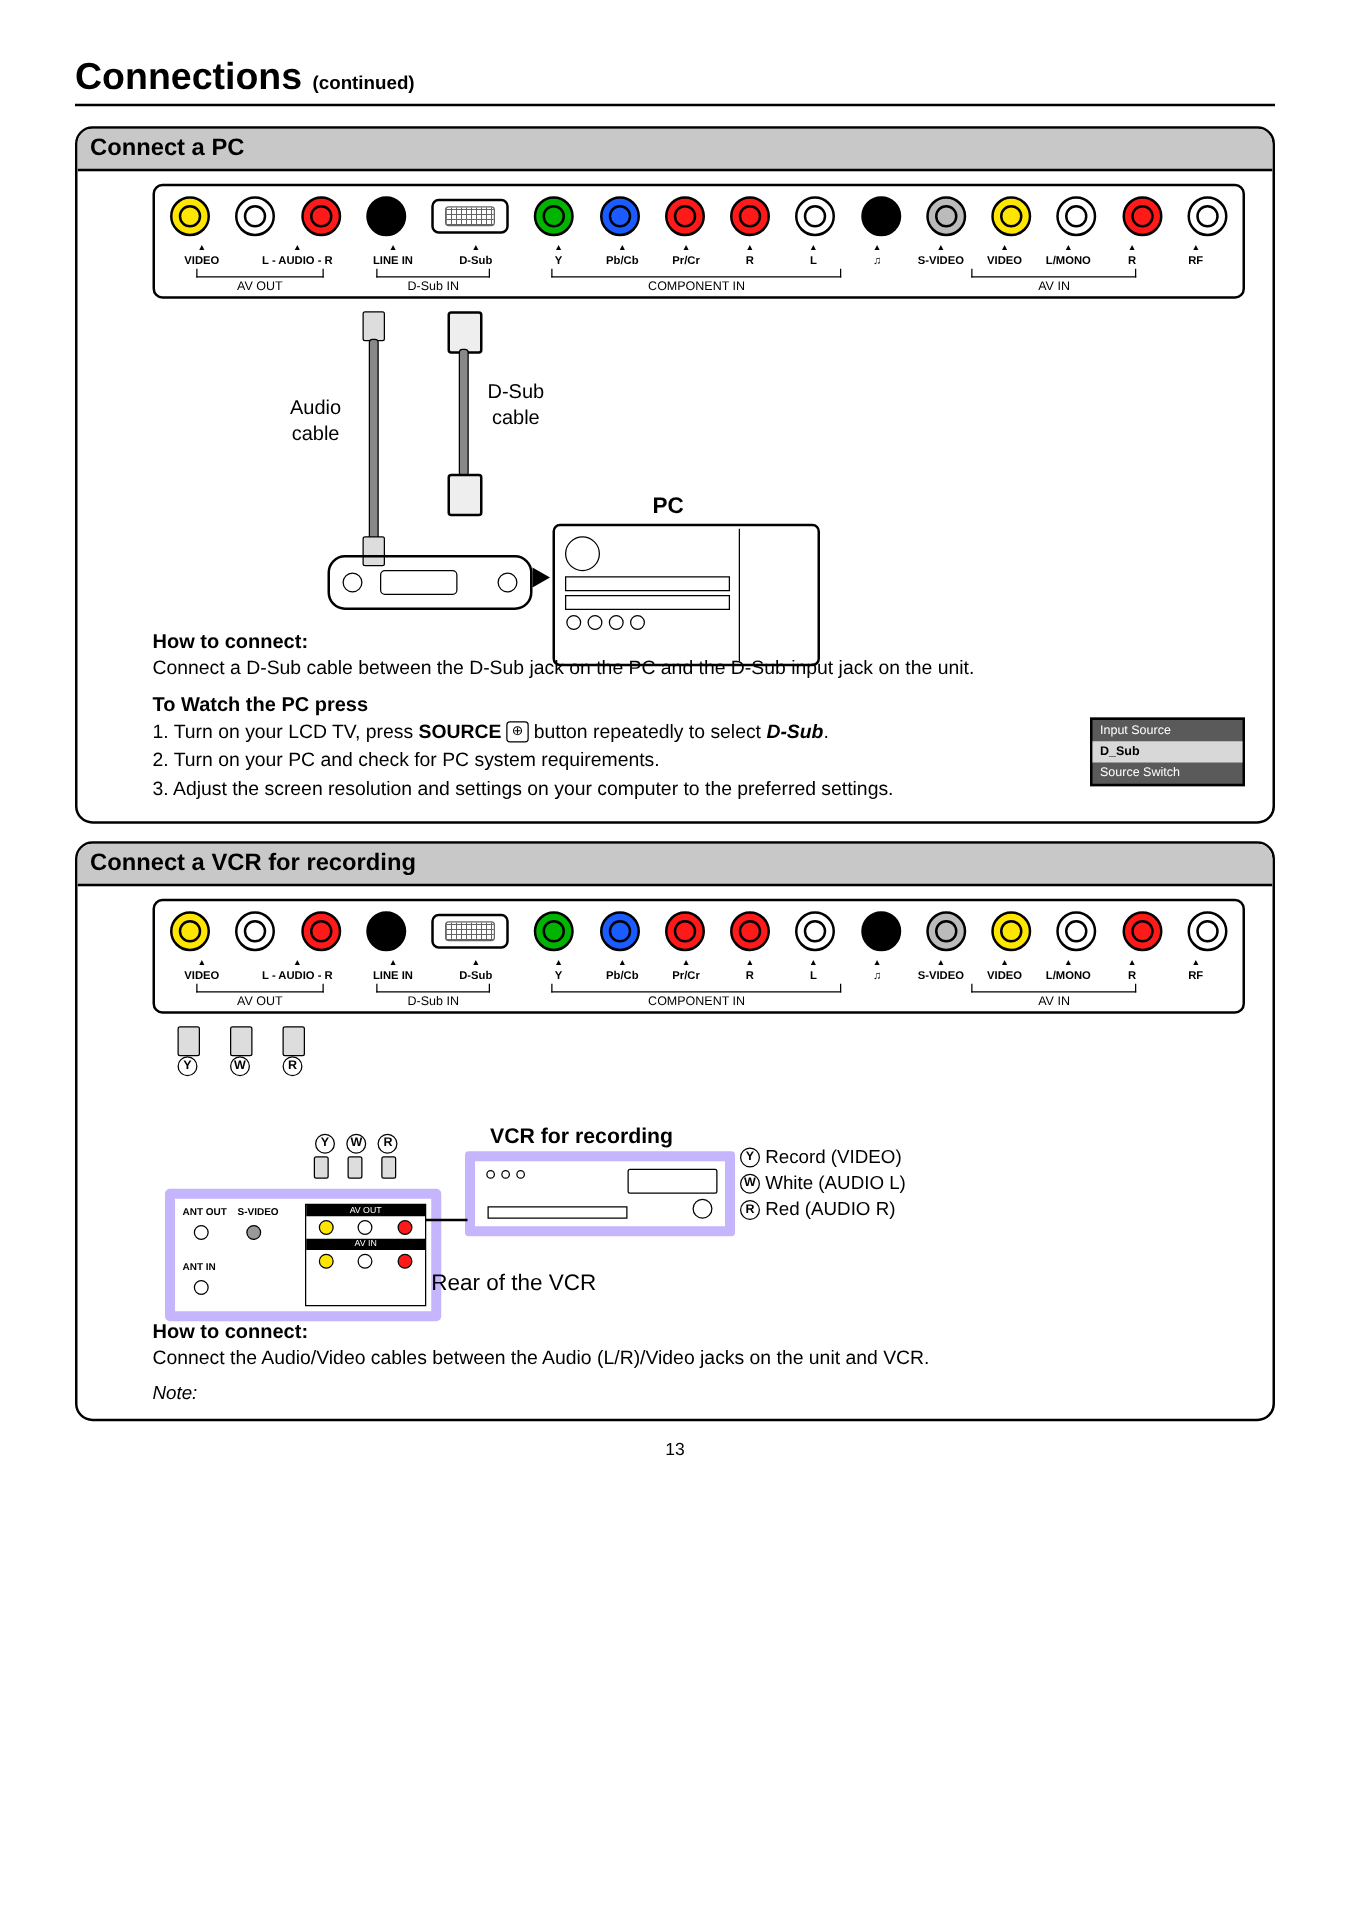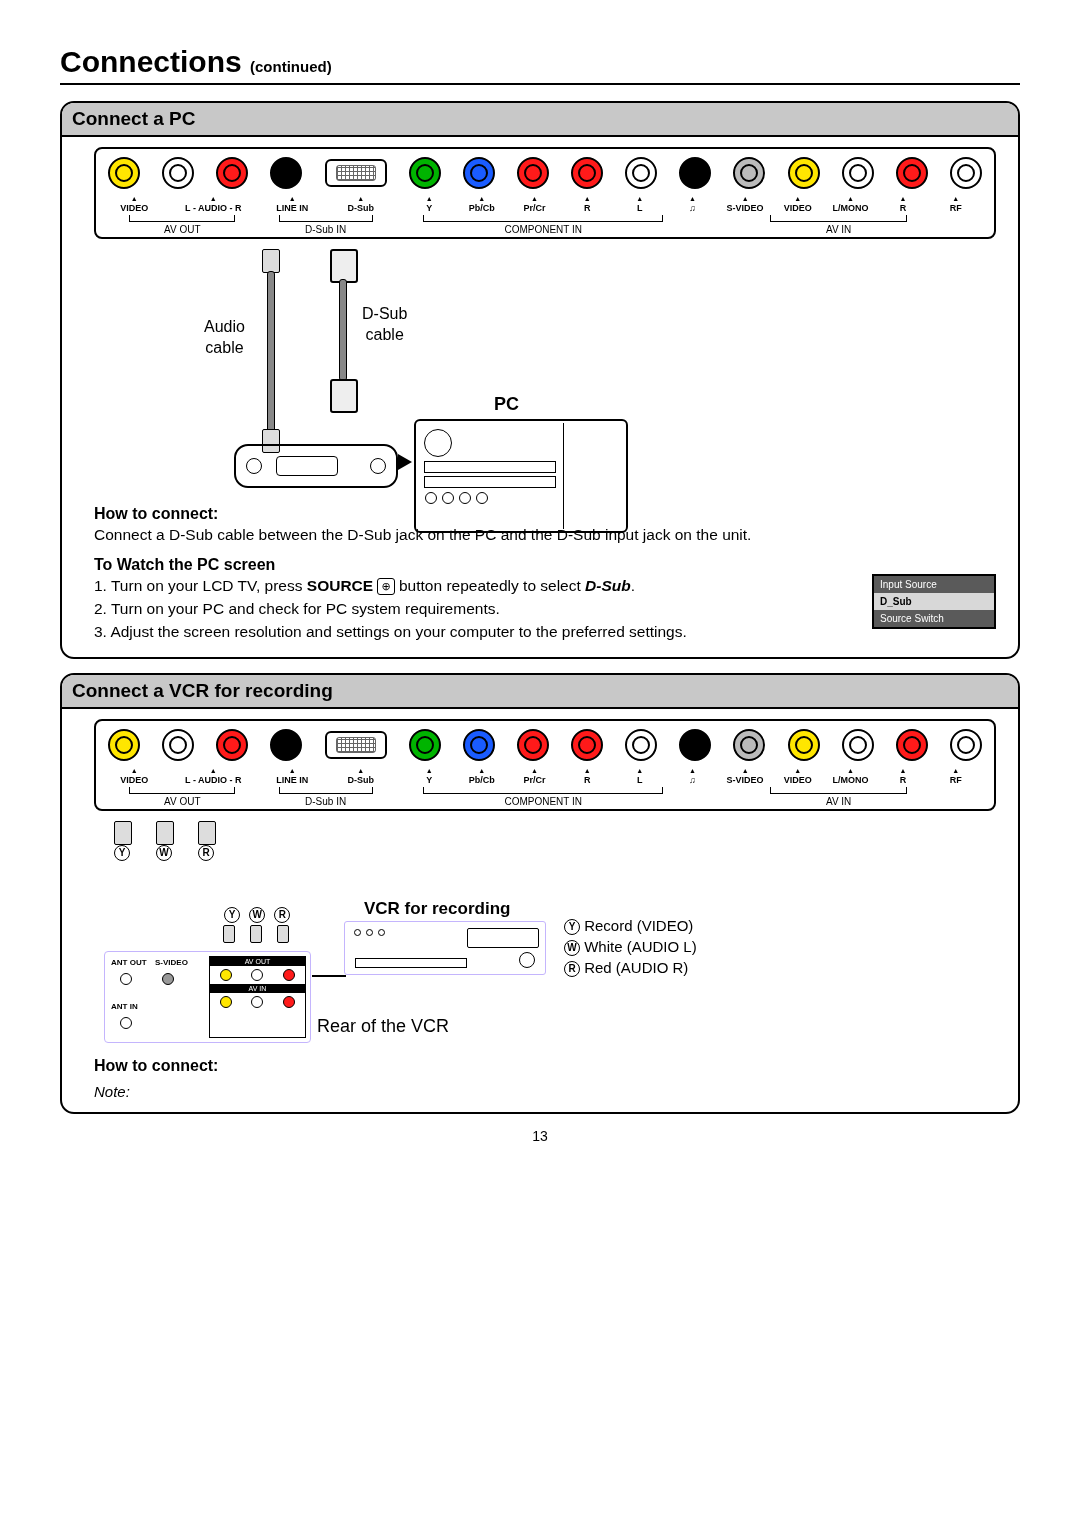--- a/index.html
+++ b/index.html
@@ -9,21 +9,21 @@
     margin: 0;
     padding: 45px 60px;
     width: 1080px;
     box-sizing: border-box;
   }
   .page-title { font-size: 30px; font-weight: bold; margin: 0 0 4px 0; }
   .page-title .cont { font-size: 15px; font-weight: bold; }
   .rule { border-top: 2px solid #000; margin-bottom: 16px; }
   .block { border: 2px solid #000; border-radius: 14px; overflow: hidden; margin-bottom: 14px; }
   .block-header { background: #c8c8c8; font-weight: bold; font-size: 19px; padding: 5px 10px; border-bottom: 2px solid #000; }
-  .block-body { padding: 10px 22px 12px 32px; font-size: 16px; }
+  .block-body { padding: 10px 22px 12px 32px; font-size: 16px; margin-left: 28px; }
   .panel-box { border: 2px solid #000; border-radius: 8px; padding: 8px 12px 2px 12px; margin-bottom: 10px; }
   .jacks-row { display: flex; justify-content: space-between; align-items: center; gap: 4px; }
   .jack { width: 28px; height: 28px; border-radius: 50%; border: 2px solid #000; display: flex; align-items: center; justify-content: center; position: relative; }
   .jack .inner { width: 14px; height: 14px; border-radius: 50%; border: 2px solid #000; }
   .jack.solid { background: #000; }
   .jack.yellow { background: #ffe600; }
   .jack.red { background: #ff1a1a; }
   .jack.green { background: #00b400; }
   .jack.blue { background: #1a5cff; }
   .jack.gray { background: #bbb; }
@@ -49,21 +49,21 @@
   .inst { font-size: 15.5px; line-height: 1.35; margin: 2px 0; }
   .source-box { display: inline-block; border: 2px solid #000; background: #5a5a5a; color: #fff; font-size: 10px; width: 120px; margin-left: 10px; vertical-align: top; }
   .source-box .row { padding: 3px 6px; }
   .source-box .sel { background: #d8d8d8; color: #000; font-weight: bold; }
   .two-col { display: flex; gap: 40px; }
   .two-col > div { flex: 1; }
   .note { font-style: italic; font-size: 15px; margin-top: 8px; }
   .legend { font-size: 15px; line-height: 1.4; }
   .circ-letter { display: inline-block; width: 14px; height: 14px; border: 1.5px solid #000; border-radius: 50%; font-size: 10px; text-align: center; line-height: 14px; vertical-align: middle; font-weight: bold; }
   .footer-pg { text-align: center; font-size: 14px; margin-top: 10px; }
-  .vcr-box { position: absolute; border: 1px solid #c4b5fd; border-radius: 4px; }
+  .vcr-box { position: absolute; border: 8px solid #c4b5fd; border-radius: 4px; }
   .small-port { display: inline-block; width: 10px; height: 10px; border: 1px solid #000; border-radius: 50%; margin: 1px; }
 </style>
 </head>
 <body>
 
 <div class="page-title">
   <span>Connections</span>
   <span class="cont">(continued)</span>
 </div>
 <div class="rule"></div>
@@ -178,21 +178,21 @@
             <span class="small-port"></span>
             <span class="small-port"></span>
             <span class="small-port"></span>
         </div>
       </div>
     </div>
 
     <div class="h-sub">How to connect:</div>
     <div class="inst">Connect a D-Sub cable between the D-Sub jack on the PC and the D-Sub input jack on the unit.</div>
 
-    <div class="h-sub" style="margin-top:10px;">To Watch the PC screen</div>
+    <div class="h-sub" style="margin-top:10px;">To Watch the PC press</div>
     <div style="display:flex; align-items:flex-start;">
       <div style="flex:1;">
         <div class="inst">
           <span>1. Turn on your LCD TV, press </span><b>SOURCE</b>
           <span style="display:inline-block;border:1.5px solid #000;border-radius:3px;padding:0 3px;font-size:11px;vertical-align:middle;">⊕</span>
           <span> button repeatedly to select </span><b><i>D-Sub</i></b><span>.</span>
         </div>
         <div class="inst">2. Turn on your PC and check for PC system requirements.</div>
         <div class="inst">3. Adjust the screen resolution and settings on your computer to the preferred settings.</div>
       </div>
@@ -341,20 +341,21 @@
       <div class="legend" style="position:absolute; left:470px; top:94px;">
         <div><span class="circ-letter">Y</span> <span>Record (VIDEO)</span></div>
         <div><span class="circ-letter">W</span> <span>White (AUDIO L)</span></div>
         <div><span class="circ-letter">R</span> <span>Red (AUDIO R)</span></div>
       </div>
     </div>
 
     <div class="two-col">
       <div>
         <div class="h-sub">How to connect:</div>
+        <div class="inst">Connect the Audio/Video cables between the Audio (L/R)/Video  jacks on the unit and VCR.</div>
         <div class="note">
           <div>Note:</div>
         </div>
       </div>
     </div>
   </div>
 </div>
 
 <div class="footer-pg">13</div>
 

